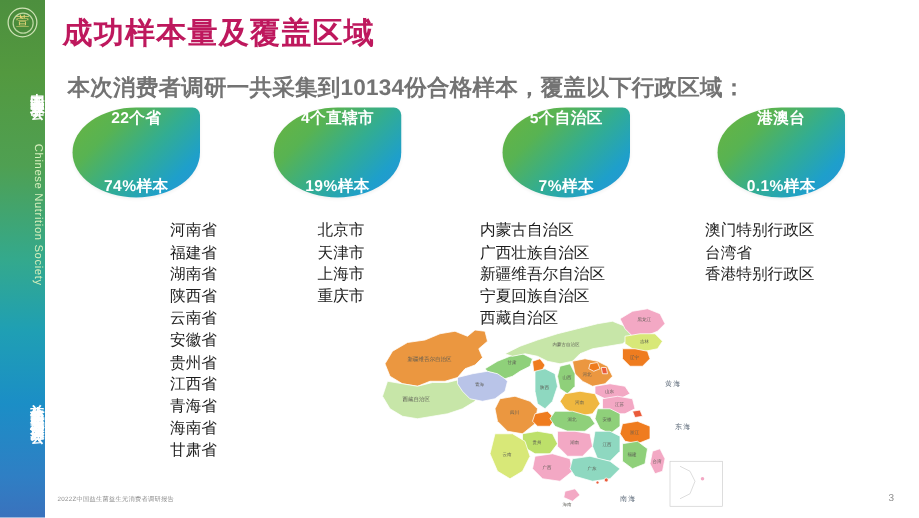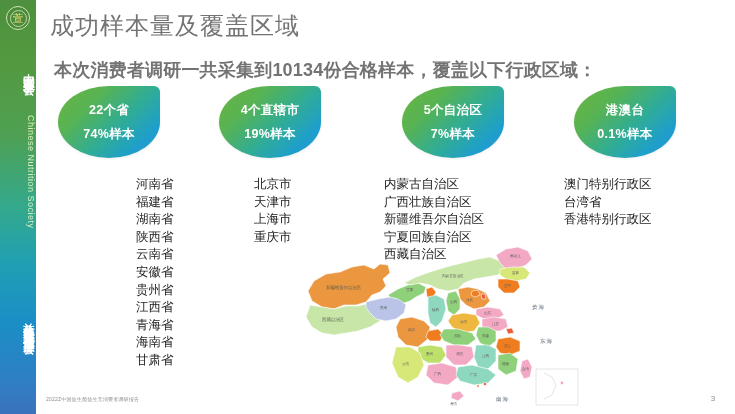--- a/index.html
+++ b/index.html
@@ -41,36 +41,36 @@
   }
   .v-cn-top{ top:38px; font-size:11.5px; font-weight:bold; height:66px;}
   .v-en{ top:112px; font-size:9px; color:#d7efbd; letter-spacing:0.5px;
          writing-mode:vertical-rl; text-orientation:mixed; height:120px;
          font-family:"Liberation Sans",sans-serif;}
   .v-cn-bottom{ top:250px; font-size:11.5px; font-weight:bold; height:150px;}
 
   
   .page-title{
     position:absolute;left:50px;top:10px;
-    font-size:24px;font-weight:normal;color:#737373;letter-spacing:1px;
+    font-size:24px;font-weight:bold;color:#be185d;letter-spacing:1px;
   }
   .subtitle{
     position:absolute;left:54px;top:58px;
     font-size:18px;font-weight:bold;color:#737373;letter-spacing:0.2px;
   }
 
   
   .badges{position:absolute;left:36px;top:86px;width:699px;height:82px;}
   .badge{
     position:absolute;top:0;width:102px;height:72px;
     border-radius:50% 6px 50% 50% / 50% 6px 50% 50%;
     background:linear-gradient(135deg,#6ab43f 0%,#58b352 28%,#32ad92 55%,#1e9fcb 80%,#2a93d6 100%);
     box-shadow:0 1px 3px rgba(0,0,0,0.07);
     color:#fff;display:flex;flex-direction:column;
-    align-items:center;justify-content:center;gap:7px;
+    align-items:center;justify-content:space-between;gap:7px;
   }
   .badge .l1{font-size:12.5px;font-weight:bold;letter-spacing:0.3px;}
   .badge .l2{font-size:12.5px;font-weight:bold;letter-spacing:0.3px;}
   .badge.b1{left:22px;}
   .badge.b2{left:183px;}
   .badge.b3{left:366px;}
   .badge.b4{left:538px;}
 
   
   .lists{position:absolute;left:36px;top:176px;width:699px;height:210px;}

